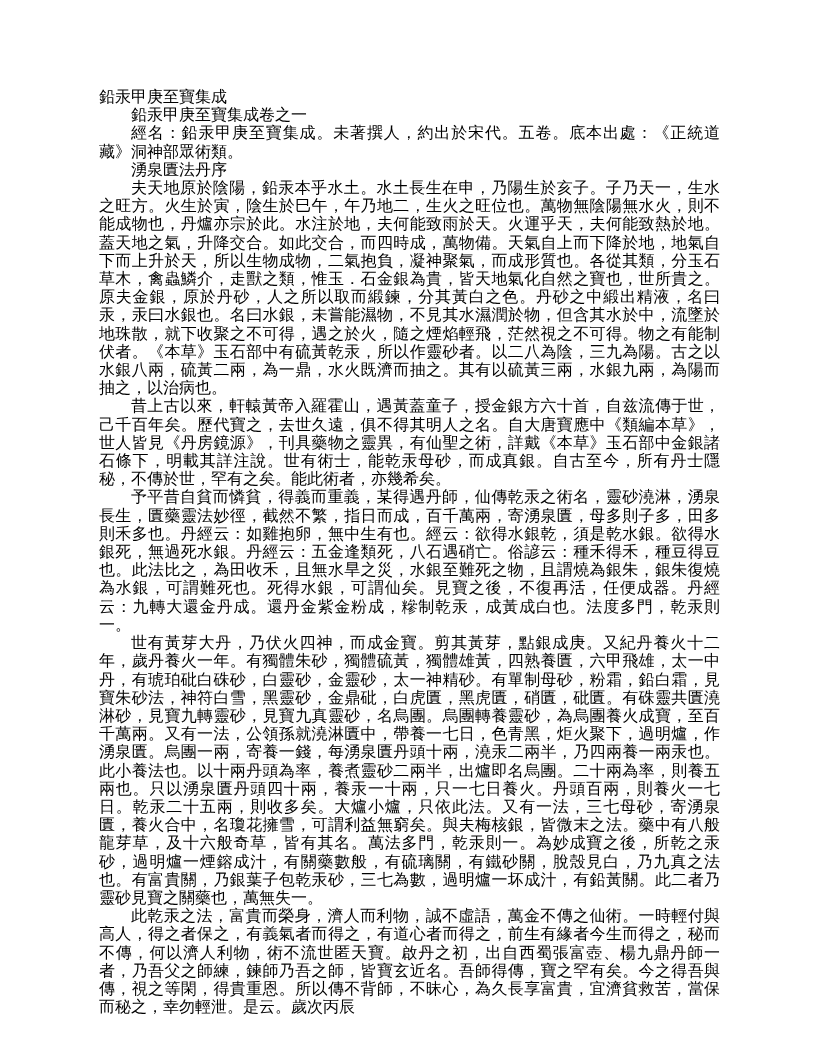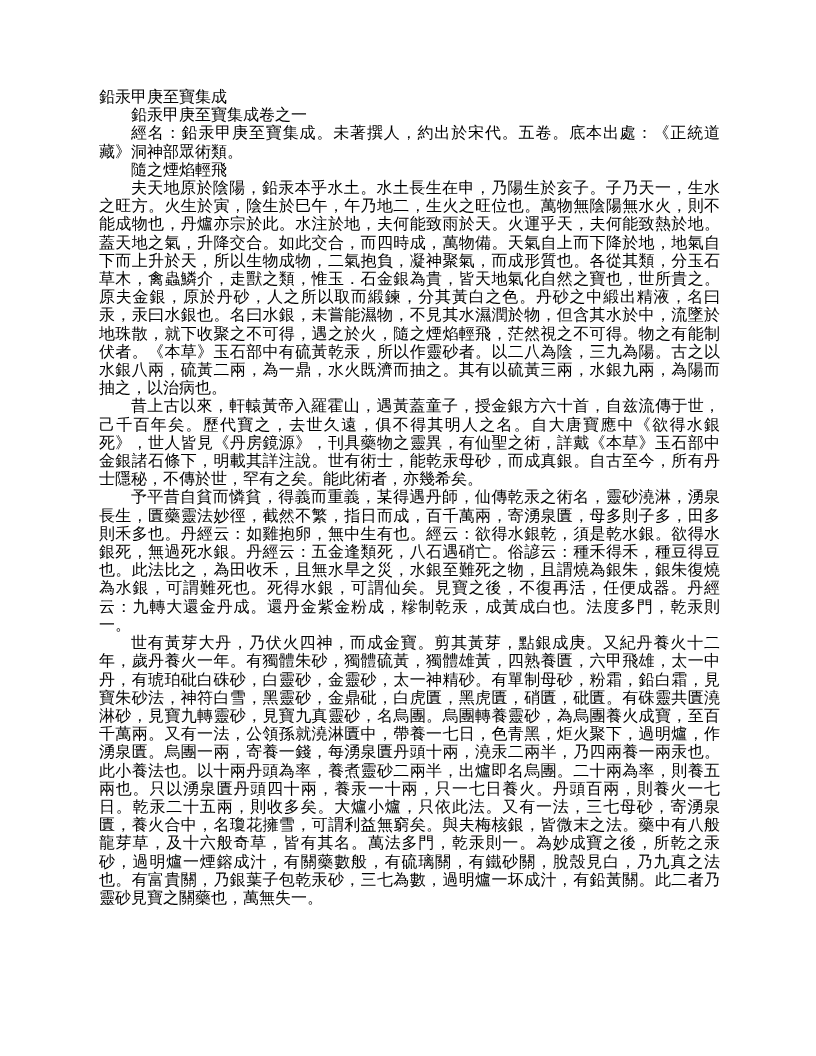--- a/index.html
+++ b/index.html
@@ -37,19 +37,20 @@
   }
 </style>
 </head>
 <body>
 
 <div class="page">
   <div class="text-block">
     <p>鉛汞甲庚至寶集成</p>
     <p class="indent">鉛汞甲庚至寶集成卷之一</p>
     <p class="indent">經名：鉛汞甲庚至寶集成。未著撰人，約出於宋代。五卷。底本出處：《正統道藏》洞神部眾術類。</p>
-    <p class="indent">隨之煙焰輕飛</p>
+    <p class="indent">湧泉匱法丹序</p>
     <p class="indent">夫天地原於陰陽，鉛汞本乎水土。水土長生在申，乃陽生於亥子。子乃天一，生水之旺方。火生於寅，陰生於巳午，午乃地二，生火之旺位也。萬物無陰陽無水火，則不能成物也，丹爐亦宗於此。水注於地，夫何能致雨於天。火運乎天，夫何能致熱於地。蓋天地之氣，升降交合。如此交合，而四時成，萬物備。天氣自上而下降於地，地氣自下而上升於天，所以生物成物，二氣抱負，凝神聚氣，而成形質也。各從其類，分玉石草木，禽蟲鱗介，走獸之類，惟玉．石金銀為貴，皆天地氣化自然之寶也，世所貴之。原夫金銀，原於丹砂，人之所以取而緞鍊，分其黃白之色。丹砂之中緞出精液，名曰汞，汞曰水銀也。名曰水銀，未嘗能濕物，不見其水濕潤於物，但含其水於中，流墜於地珠散，就下收聚之不可得，遇之於火，隨之煙焰輕飛，茫然視之不可得。物之有能制伏者。《本草》玉石部中有硫黃乾汞，所以作靈砂者。以二八為陰，三九為陽。古之以水銀八兩，硫黃二兩，為一鼎，水火既濟而抽之。其有以硫黃三兩，水銀九兩，為陽而抽之，以治病也。</p>
-    <p class="indent">昔上古以來，軒轅黃帝入羅霍山，遇黃蓋童子，授金銀方六十首，自兹流傳于世，己千百年矣。歷代寶之，去世久遠，俱不得其明人之名。自大唐寶應中《欲得水銀死》，世人皆見《丹房鏡源》，刊具藥物之靈異，有仙聖之術，詳戴《本草》玉石部中金銀諸石條下，明載其詳注說。世有術士，能乾汞母砂，而成真銀。自古至今，所有丹士隱秘，不傳於世，罕有之矣。能此術者，亦幾希矣。</p>
+    <p class="indent">昔上古以來，軒轅黃帝入羅霍山，遇黃蓋童子，授金銀方六十首，自兹流傳于世，己千百年矣。歷代寶之，去世久遠，俱不得其明人之名。自大唐寶應中《類編本草》，世人皆見《丹房鏡源》，刊具藥物之靈異，有仙聖之術，詳戴《本草》玉石部中金銀諸石條下，明載其詳注說。世有術士，能乾汞母砂，而成真銀。自古至今，所有丹士隱秘，不傳於世，罕有之矣。能此術者，亦幾希矣。</p>
     <p class="indent">予平昔自貧而憐貧，得義而重義，某得遇丹師，仙傳乾汞之術名，靈砂澆淋，湧泉長生，匱藥靈法妙徑，截然不繁，指日而成，百千萬兩，寄湧泉匱，母多則子多，田多則禾多也。丹經云：如雞抱卵，無中生有也。經云：欲得水銀乾，須是乾水銀。欲得水銀死，無過死水銀。丹經云：五金逢類死，八石遇硝亡。俗諺云：種禾得禾，種豆得豆也。此法比之，為田收禾，且無水旱之災，水銀至難死之物，且謂燒為銀朱，銀朱復燒為水銀，可謂難死也。死得水銀，可謂仙矣。見寶之後，不復再活，任便成器。丹經云：九轉大還金丹成。還丹金紫金粉成，糝制乾汞，成黃成白也。法度多門，乾汞則一。</p>
     <p class="indent">世有黃芽大丹，乃伏火四神，而成金寶。剪其黃芽，點銀成庚。又紀丹養火十二年，歲丹養火一年。有獨體朱砂，獨體硫黃，獨體雄黃，四熟養匱，六甲飛雄，太一中丹，有琥珀砒白硃砂，白靈砂，金靈砂，太一神精砂。有單制母砂，粉霜，鉛白霜，見寶朱砂法，神符白雪，黑靈砂，金鼎砒，白虎匱，黑虎匱，硝匱，砒匱。有硃靈共匱澆淋砂，見寶九轉靈砂，見寶九真靈砂，名烏團。烏團轉養靈砂，為烏團養火成寶，至百千萬兩。又有一法，公領孫就澆淋匱中，帶養一七日，色青黑，炬火聚下，過明爐，作湧泉匱。烏團一兩，寄養一錢，每湧泉匱丹頭十兩，澆汞二兩半，乃四兩養一兩汞也。此小養法也。以十兩丹頭為率，養煮靈砂二兩半，出爐即名烏團。二十兩為率，則養五兩也。只以湧泉匱丹頭四十兩，養汞一十兩，只一七日養火。丹頭百兩，則養火一七日。乾汞二十五兩，則收多矣。大爐小爐，只依此法。又有一法，三七母砂，寄湧泉匱，養火合中，名瓊花擁雪，可謂利益無窮矣。與夫梅核銀，皆微末之法。藥中有八般龍芽草，及十六般奇草，皆有其名。萬法多門，乾汞則一。為妙成寶之後，所乾之汞砂，過明爐一煙鎔成汁，有關藥數般，有硫璃關，有鐵砂關，脫殼見白，乃九真之法也。有富貴關，乃銀葉子包乾汞砂，三七為數，過明爐一坏成汁，有鉛黃關。此二者乃靈砂見寶之關藥也，萬無失一。</p>
+    <p class="indent">此乾汞之法，富貴而榮身，濟人而利物，誠不虛語，萬金不傳之仙術。一時輕付與高人，得之者保之，有義氣者而得之，有道心者而得之，前生有緣者今生而得之，秘而不傳，何以濟人利物，術不流世匿天寶。啟丹之初，出自西蜀張富壺、楊九鼎丹師一者，乃吾父之師練，鍊師乃吾之師，皆寶玄近名。吾師得傳，寶之罕有矣。今之得吾與傳，視之等閑，得貴重恩。所以傳不背師，不昧心，為久長享富貴，宜濟貧救苦，當保而秘之，幸勿輕泄。是云。歲次丙辰</p>
   </div>
 </div>
 
 </body></html>

